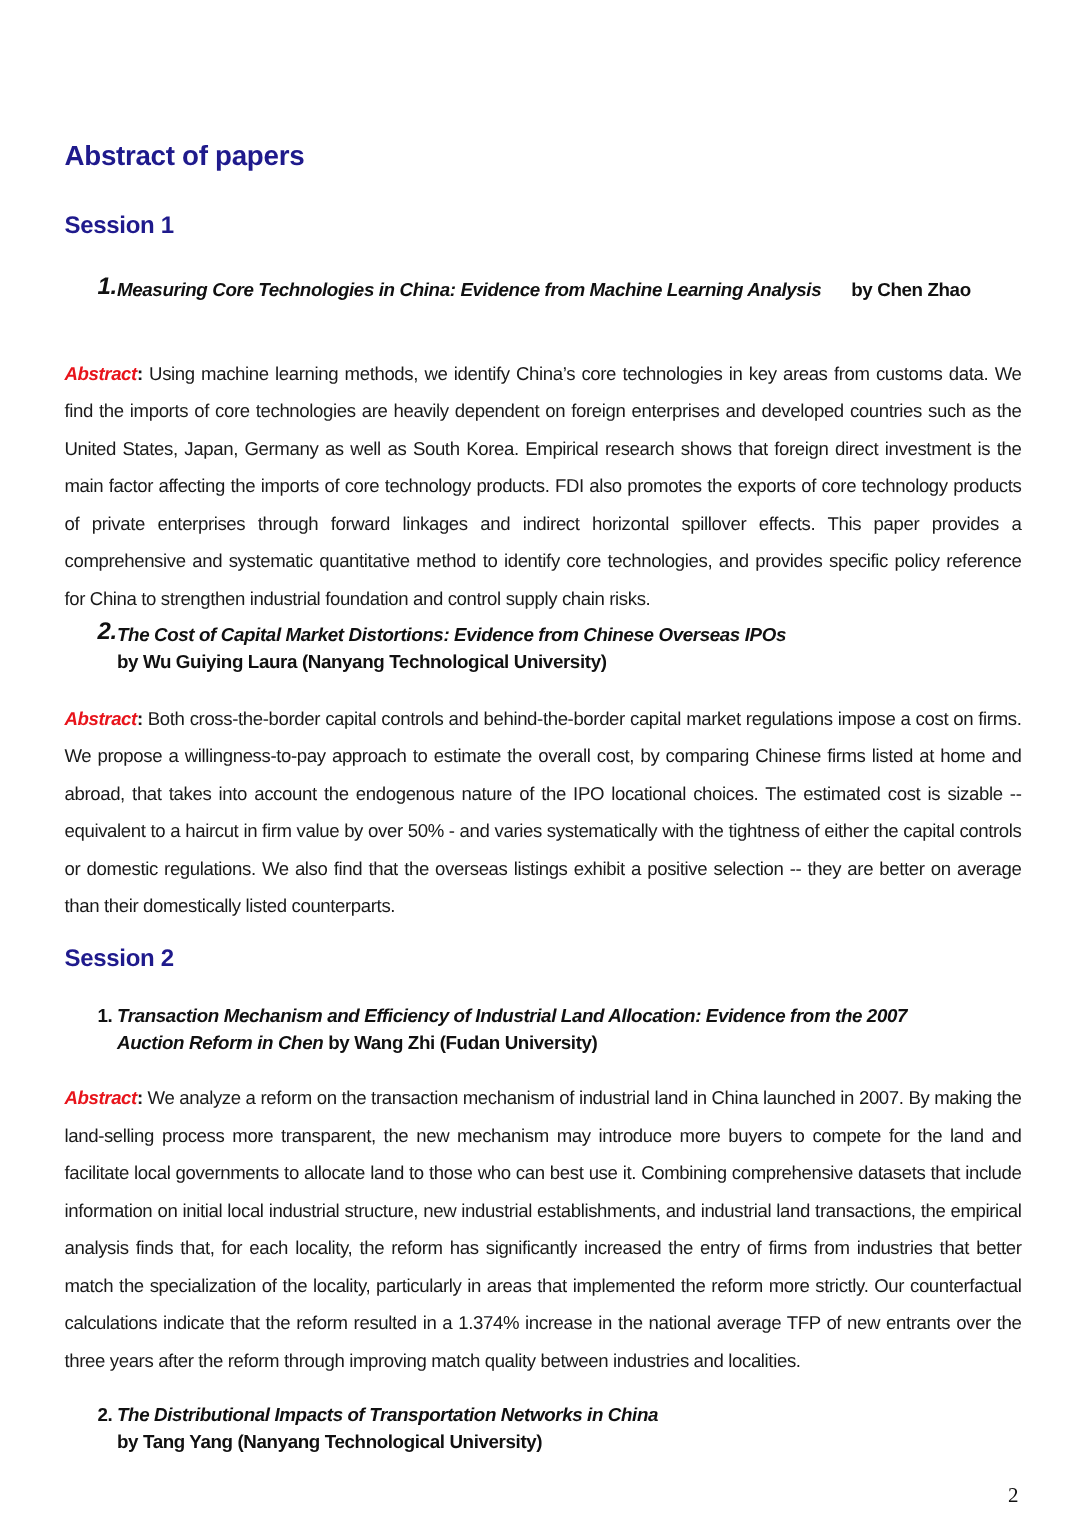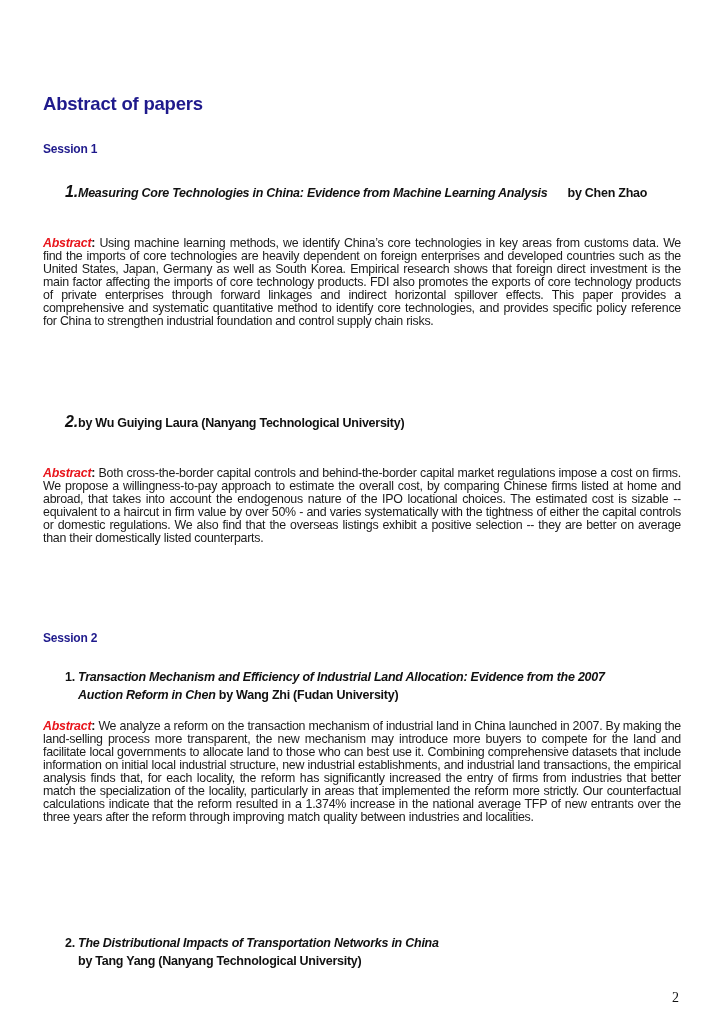--- a/index.html
+++ b/index.html
@@ -27,21 +27,21 @@
       top: 93px;
       font-size: 18.5px;
       font-weight: bold;
       color: #1f1a8c;
       letter-spacing: -0.2px;
       margin: 0;
     }
     .session-title {
       position: absolute;
       left: 43px;
-      font-size: 12px;
+      font-size: 16px;
       font-weight: bold;
       color: #1f1a8c;
       letter-spacing: -0.2px;
       margin: 0;
     }
     .paper-heading {
       position: absolute;
       left: 65px;
       right: 44px;
       font-size: 12.5px;
@@ -72,21 +72,21 @@
     }
     .gap-wide {
       display: inline-block;
       width: 20px;
     }
     .abstract {
       position: absolute;
       left: 43px;
       width: 638px;
       font-size: 12.4px;
-      line-height: 13px;
+      line-height: 25px;
       text-align: justify;
       color: #1a1a1a;
       margin: 0;
       letter-spacing: -0.25px;
     }
     .abstract .label {
       color: #e8141b;
       font-weight: bold;
       font-style: italic;
     }
@@ -117,20 +117,21 @@
     <div class="body">
       <span class="ptitle">Measuring Core Technologies in China: Evidence from Machine Learning Analysis</span><span class="gap-wide"></span><span>by Chen Zhao</span>
     </div>
   </div>
 
   <p class="abstract" style="top:237px;"><span class="label">Abstract</span><span class="colon">:</span><span> Using machine learning methods, we identify China’s core technologies in key areas from customs data. We find the imports of core technologies are heavily dependent on foreign enterprises and developed countries such as the United States, Japan, Germany as well as South Korea. Empirical research shows that foreign direct investment is the main factor affecting the imports of core technology products. FDI also promotes the exports of core technology products of private enterprises through forward linkages and indirect horizontal spillover effects. This paper provides a comprehensive and systematic quantitative method to identify core technologies, and provides specific policy reference for China to strengthen industrial foundation and control supply chain risks.</span></p>
 
   <div class="paper-heading" style="top:414px;">
     <span class="num big">2.</span>
     <div class="body">
+      <span class="ptitle">The Cost of Capital Market Distortions: Evidence from Chinese Overseas IPOs</span>
       <span class="author-row">by Wu Guiying Laura (Nanyang Technological University)</span>
     </div>
   </div>
 
   <p class="abstract" style="top:467px;"><span class="label">Abstract</span><span class="colon">:</span><span> Both cross-the-border capital controls and behind-the-border capital market regulations impose a cost on firms. We propose a willingness-to-pay approach to estimate the overall cost, by comparing Chinese firms listed at home and abroad, that takes into account the endogenous nature of the IPO locational choices. The estimated cost is sizable -- equivalent to a haircut in firm value by over 50% - and varies systematically with the tightness of either the capital controls or domestic regulations. We also find that the overseas listings exhibit a positive selection -- they are better on average than their domestically listed counterparts.</span></p>
 
   <h2 class="session-title" style="top:631px;">Session 2</h2>
 
   <div class="paper-heading" style="top:668px;">
     <span class="num">1.</span>

